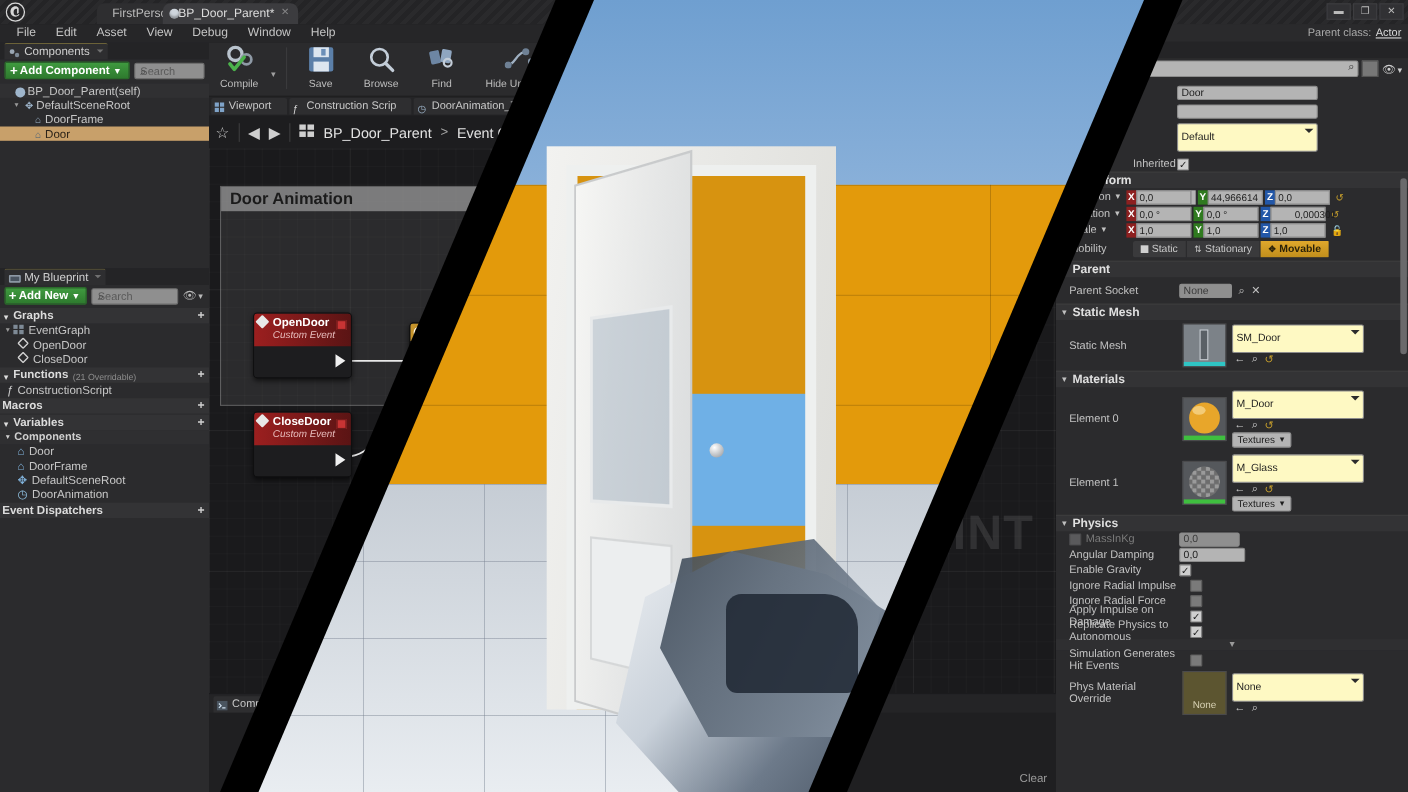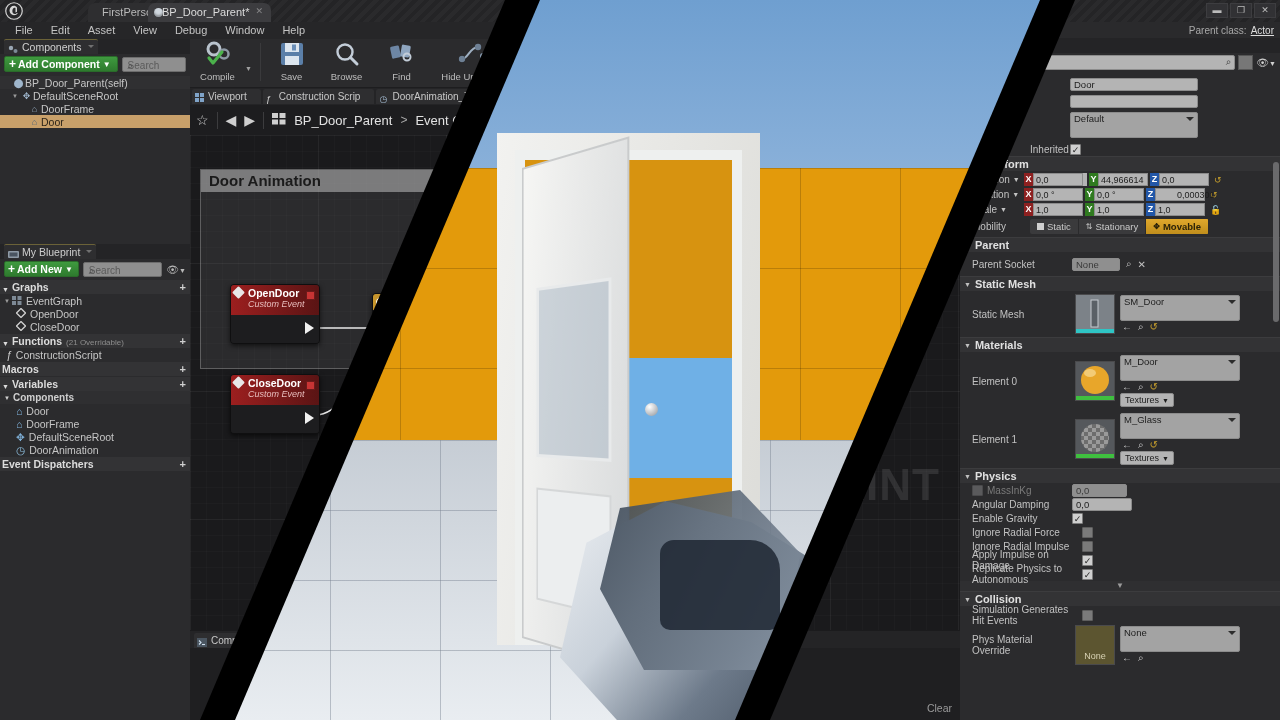--- a/index.html
+++ b/index.html
@@ -156,22 +156,22 @@
   .det-search .grid{ width:15px;height:15px; background:#777; border:1px solid #555;}
   .sec{ height:15px; background:#333335; display:flex; align-items:center; padding-left:4px;
     font-size:11px; font-weight:bold; color:#e0e0e0; border-top:1px solid #3c3c3e;}
   .sec .arw{ font-size:7px; margin-right:4px; color:#c0c0c0;}
   .prow{ display:flex; align-items:center; min-height:14px; padding-left:12px; font-size:10px; color:#c2c2c2;}
   .prow .lbl{ width:100px; flex-shrink:0; }
   .prow .lbl.dim{ color:#7a7a7a; }
   .txtfield{ background:#b4b4b4; border:1px solid #8c8c8c; border-radius:2px; height:13px;
     font-size:9.5px; color:#1d1d1d; padding:0 3px; line-height:12px; }
   .txtfield.dark{ background:#8f8f8f; color:#3a3a3a;}
-  .combo{ background:#a3a3a3; border:1px solid #8c8c8c; border-radius:2px; height:13px;
-    font-size:9.5px; color:#1d1d1d; padding:12px 3px; line-height:12px; position:relative; display:flex; align-items:flex-end;}
+  .combo{ background:#fef9c3; border:1px solid #8c8c8c; border-radius:2px; height:13px;
+    font-size:9.5px; color:#1d1d1d; padding:12px 3px; line-height:12px; position:relative; display:flex; align-items:center;}
   .combo .cr{ position:absolute; right:3px; top:4px; width:0;height:0;
     border-left:4px solid transparent;border-right:4px solid transparent;border-top:4px solid #2c2c2c;}
   .cbx{ width:11px;height:11px;background:#cfcfcf;border:1px solid #7d7d7d; border-radius:1px;
     font-size:9px; color:#1d1d1d; text-align:center; line-height:10px;}
   .cbx.off{ background:#7a7a7a; border-color:#5e5e5e; color:transparent;}
   .cbx.dis{ background:#5a5a5c; border-color:#4a4a4c; color:transparent;}
   .vecrow{ display:flex; align-items:center; gap:2px; padding-left:12px; height:13px; margin-top:2px;}
   .vecrow .vlbl{ width:50px; font-size:10px; color:#c2c2c2; display:flex; align-items:center;}
   .axis{ display:flex; align-items:center; }
   .axis .ax{ width:9px; text-align:center; font-size:9px; font-weight:bold; color:#fff; height:13px; line-height:13px;}
@@ -865,41 +865,37 @@
     </div>
     <div class="prow" style="height:14px;">
       <span class="lbl">Angular Damping</span>
       <span class="txtfield" style="width:60px;">0,0</span>
     </div>
     <div class="prow" style="height:14px;">
       <span class="lbl">Enable Gravity</span>
       <span class="cbx">✓</span>
     </div>
     <div class="prow" style="height:14px;">
+      <span class="lbl" style="width:110px;">Ignore Radial Impulse</span>
+      <span class="cbx off"></span>
+    </div>
+    <div class="prow" style="height:14px;">
       <span class="lbl" style="width:110px;">Ignore Radial Force</span>
-      <span class="cbx off"></span>
-    </div>
-    <div class="prow" style="height:14px;">
-      <span class="lbl" style="width:110px;">Ignore Radial Impulse</span>
       <span class="cbx off"></span>
     </div>
     <div class="prow" style="height:14px;">
       <span class="lbl" style="width:110px;">Apply Impulse on Damage</span>
       <span class="cbx">✓</span>
     </div>
     <div class="prow" style="height:14px;">
       <span class="lbl" style="width:110px;">Replicate Physics to Autonomous</span>
       <span class="cbx">✓</span>
     </div>
     <div class="expandarrow">▼</div>
 
-    <div class="sec">
-      <span class="arw">▼</span>
-      <span>Collision</span>
-    </div>
     <div class="prow" style="height:14px;margin-top:2px;">
       <span class="lbl" style="width:110px;">Simulation Generates Hit Events</span>
       <span class="cbx off"></span>
     </div>
     <div class="assetrow">
       <span style="width:98px;font-size:10px;color:#c2c2c2;">Phys Material Override</span>
       <span class="thumb" style="background:#5c5530;display:flex;align-items:flex-end;justify-content:center;">
         <span style="font-size:9px;color:#d8d2b4;padding-bottom:3px;">None</span>
       </span>
       <span class="assetctl">

